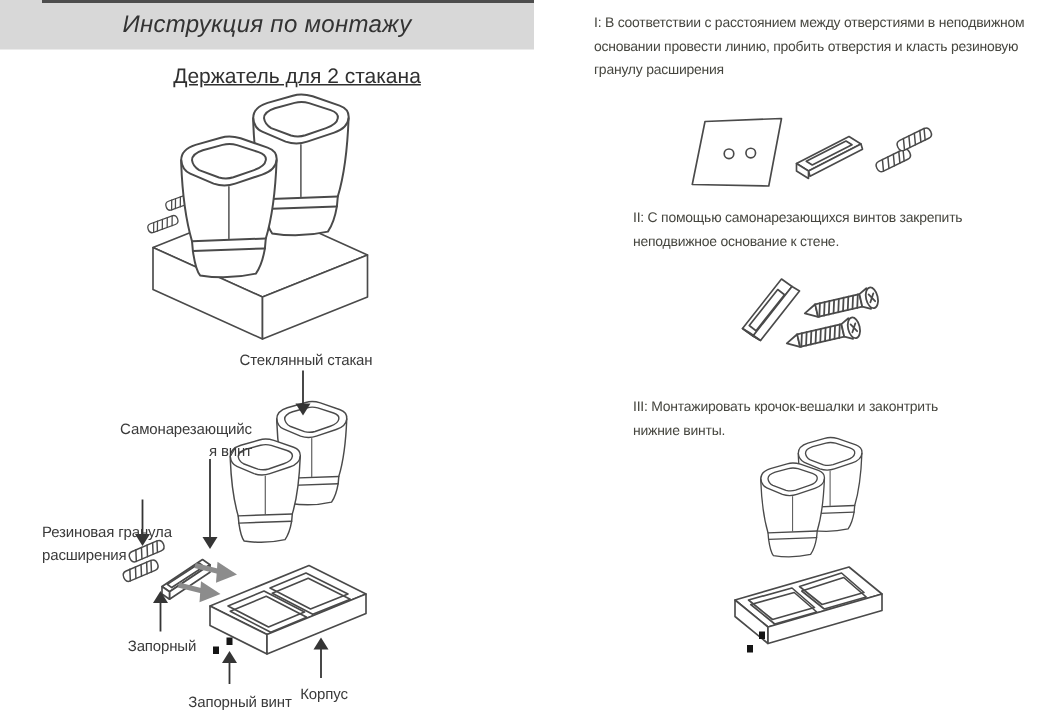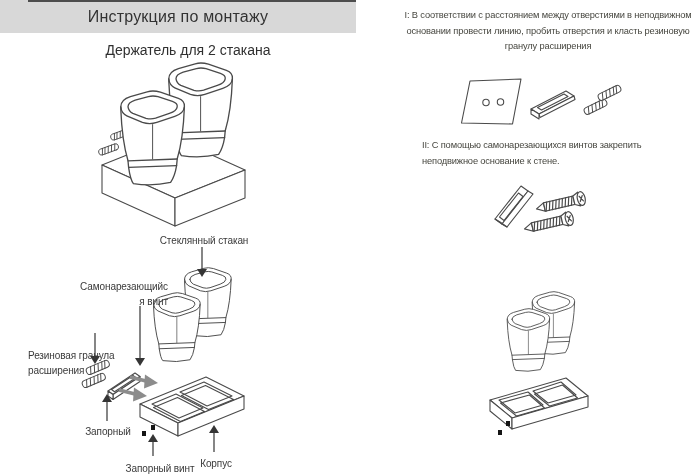--- a/index.html
+++ b/index.html
@@ -1,25 +1,25 @@
 <!DOCTYPE html>
 <html><head>
 <meta charset="utf-8">
 <style>
   html,body{margin:0;padding:0;}
   body{width:700px;height:475px;background:#fff;font-family:"Liberation Sans",sans-serif;color:#3c3c3c;position:relative;overflow:hidden;}
   .page{position:absolute;inset:0;background:#ffffff;}
 
-  .band{position:absolute;left:0;top:0;width:356px;height:33px;background:#d8d8d8;display:flex;align-items:center;justify-content:center;}
+  .band{position:absolute;left:0;top:0;width:356px;height:33px;background:#d8d8d8;display:flex;align-items:center;justify-content:center;font-style:italic;}
   .band-title{font-size:16px;color:#333333;letter-spacing:.2px;}
   .top-rule{position:absolute;left:28px;top:0;width:328px;height:2px;background:#4d4d4d;}
-  .subtitle{position:absolute;left:6px;top:42px;width:364px;text-align:center;font-size:14px;color:#303030;}
+  .subtitle{position:absolute;left:16px;top:42px;width:364px;text-align:center;font-size:14px;color:#303030;text-decoration:underline;}
 
   .step{position:absolute;font-size:9.3px;line-height:15.5px;color:#46463f;white-space:pre-line;letter-spacing:-.15px;}
-  .step-1{left:396px;top:8px;width:304px;text-align:center;}
+  .step-1{left:396px;top:8px;width:304px;text-align:left;}
   .step-2{left:422px;top:138px;width:275px;text-align:left;}
   .step-3{left:422px;top:264px;width:275px;text-align:left;}
 
   .lbl{position:absolute;font-size:10px;line-height:15px;color:#3a3a3a;white-space:pre-line;letter-spacing:-.1px;}
   .lbl-glass{left:204px;top:233px;transform:translateX(-50%);}
   .lbl-self{left:124px;top:279px;transform:translateX(-50%);text-align:right;}
   .lbl-rubber{left:28px;top:310px;text-align:left;margin-top:38px;}
   .lbl-base{left:108px;top:424px;transform:translateX(-50%);}
   .lbl-lock{left:160px;top:461px;transform:translateX(-50%);}
   .lbl-body{left:216px;top:456px;transform:translateX(-50%);}
@@ -171,20 +171,22 @@
       <rect class="dot" x="506" y="421" width="4" height="5"></rect>
       <rect class="dot" x="498" y="430" width="4" height="5"></rect>
     </g>
   </svg>
 
   <div class="step step-1">I: В соответствии с расстоянием между отверстиями в неподвижном
 основании провести линию, пробить отверстия и класть резиновую
 гранулу расширения</div>
   <div class="step step-2">II: С помощью самонарезающихся винтов закрепить
 неподвижное основание к стене.</div>
+  <div class="step step-3">III: Монтажировать крочок-вешалки и законтрить
+нижние винты.</div>
 
   <div class="lbl lbl-glass">Стеклянный стакан</div>
   <div class="lbl lbl-self">Самонарезающийс
 я винт</div>
   <div class="lbl lbl-rubber">Резиновая гранула
 расширения</div>
   <div class="lbl lbl-base">Запорный</div>
   <div class="lbl lbl-lock">Запорный винт</div>
   <div class="lbl lbl-body">Корпус</div>
 

